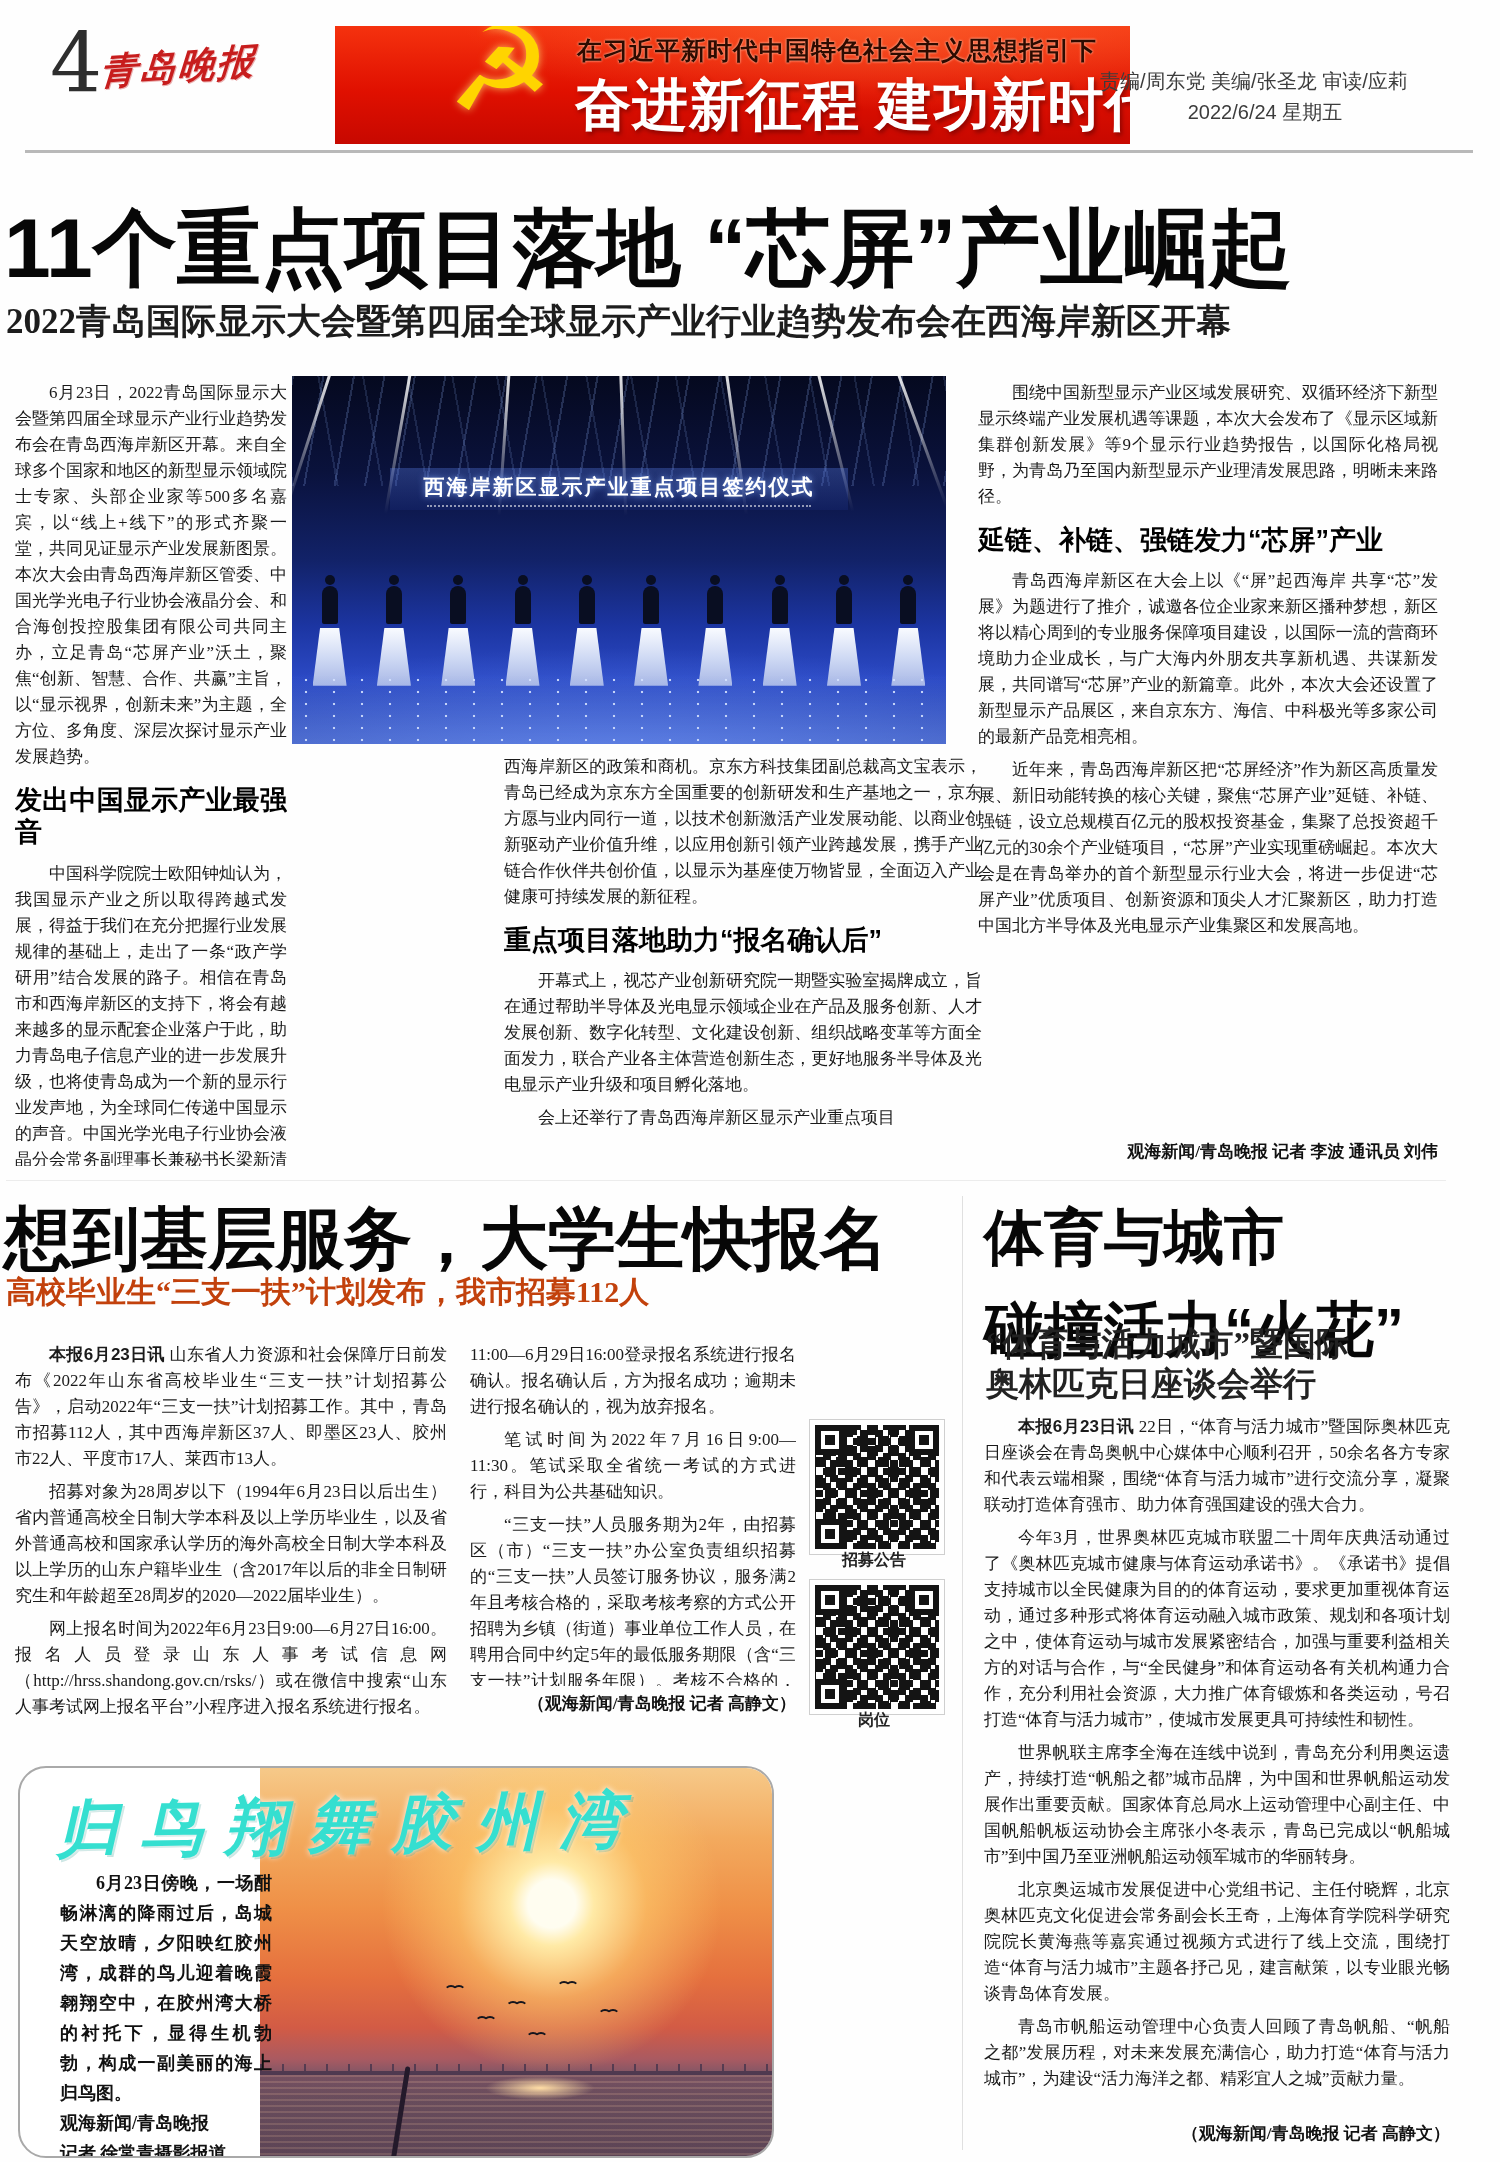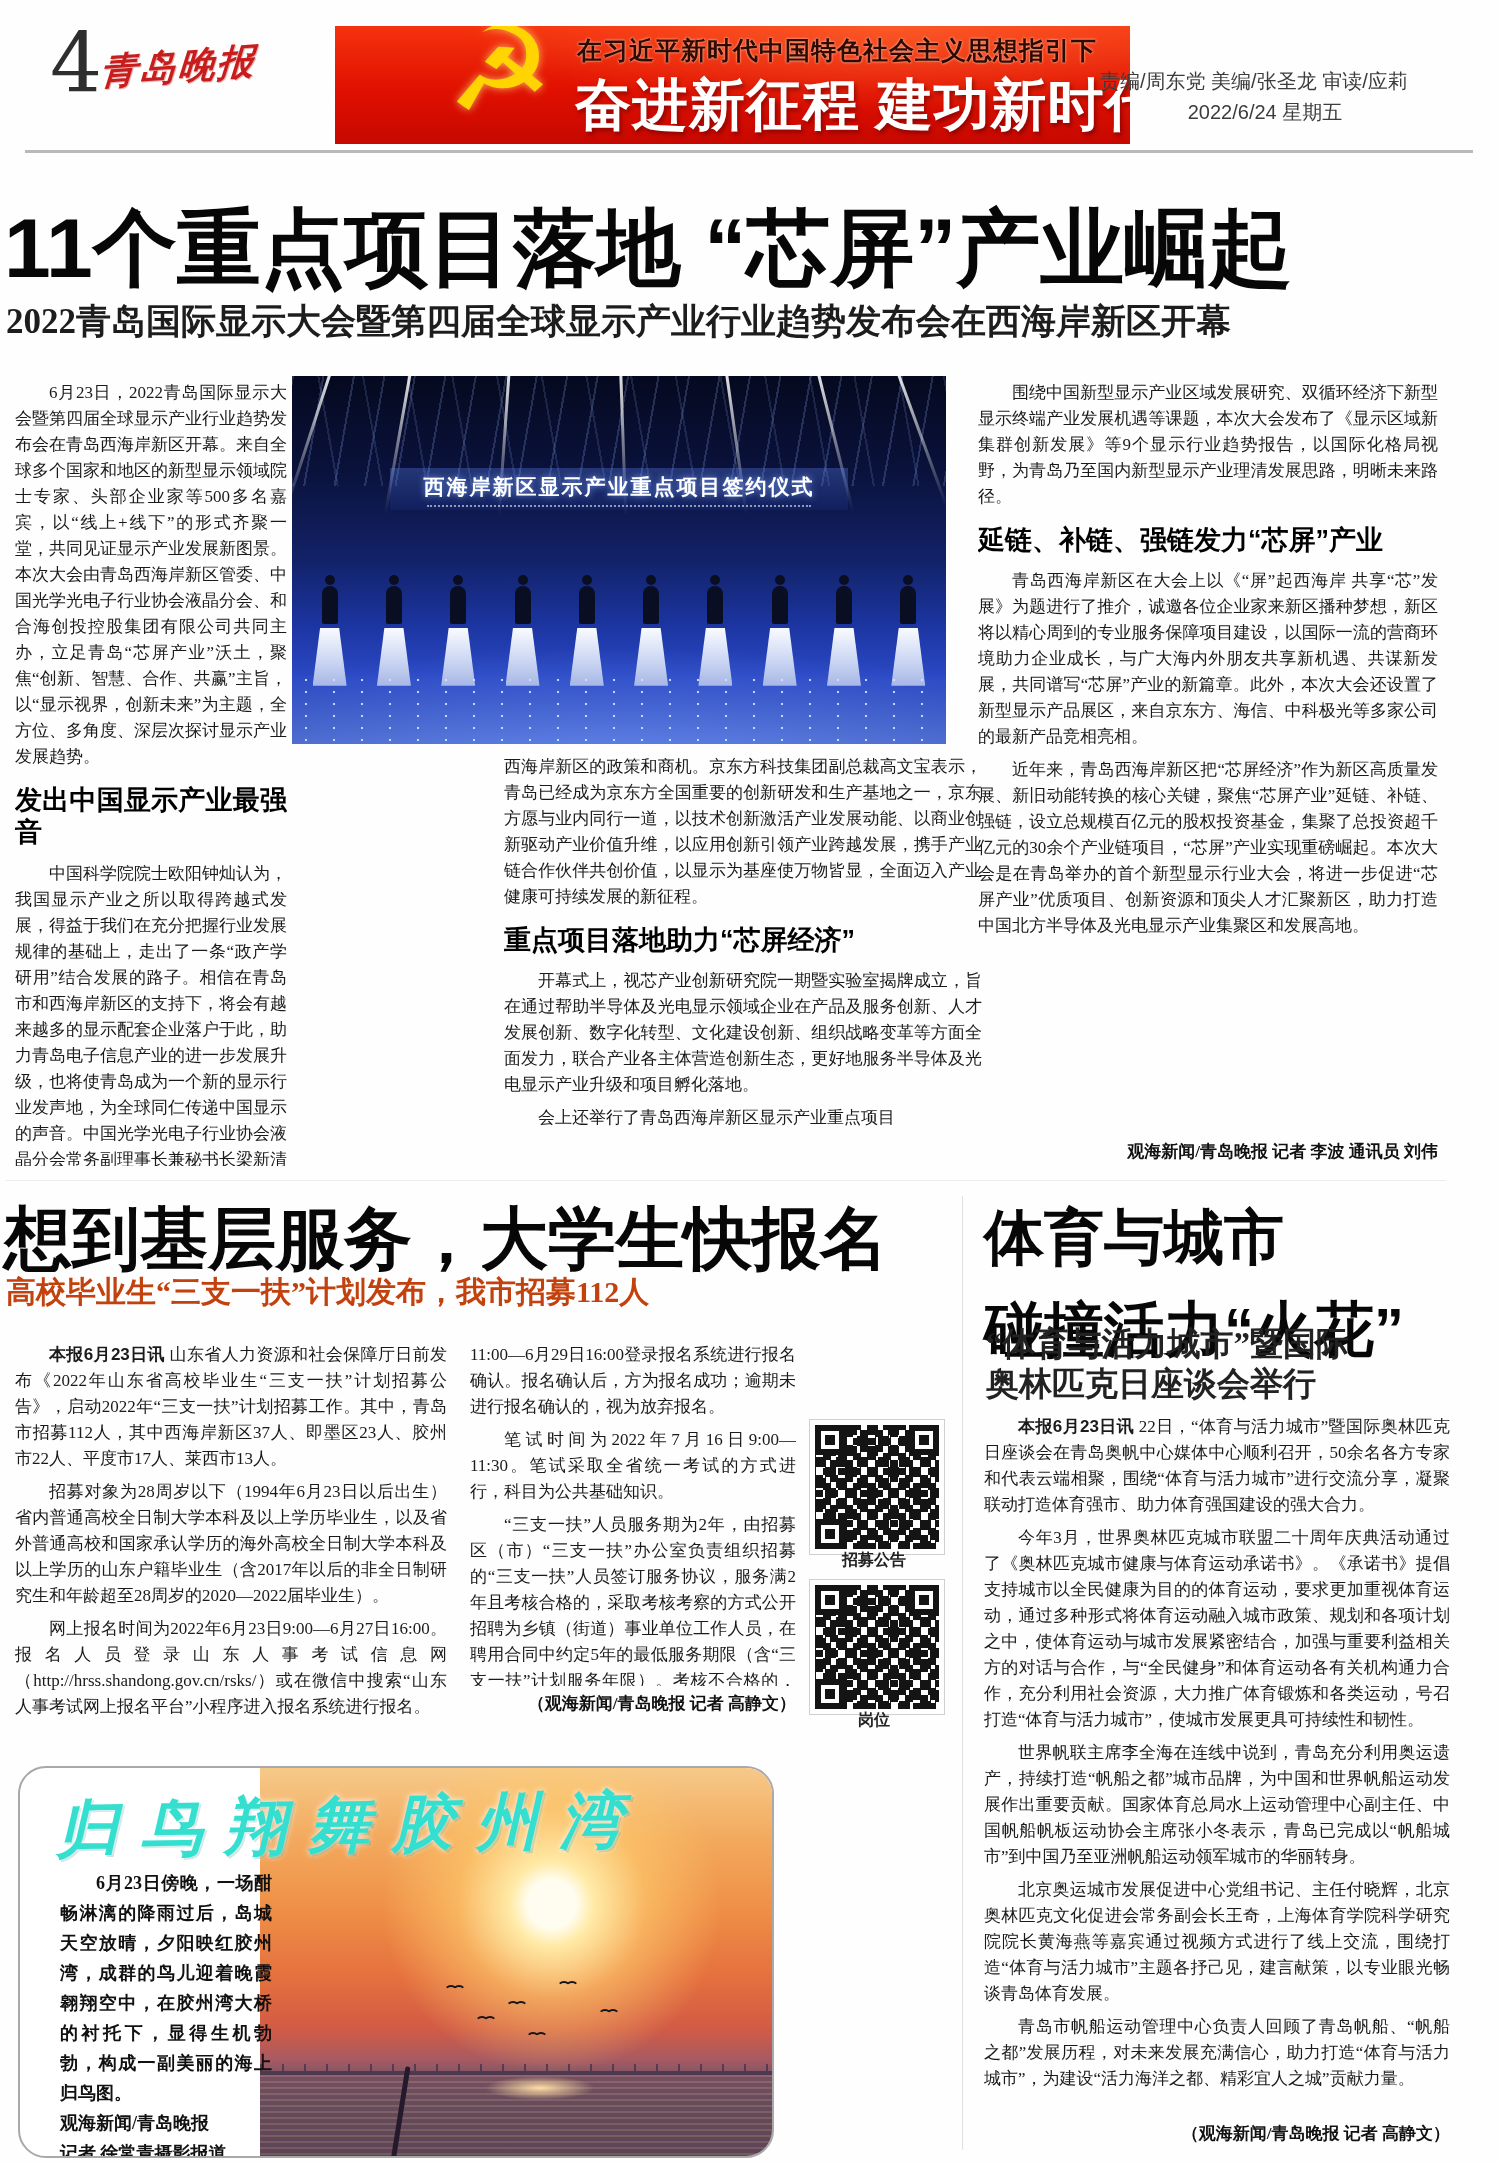--- a/index.html
+++ b/index.html
@@ -191,21 +191,21 @@
   </div>
 
   <div class="abs col" style="left:15px;top:380px;width:272px;height:786px;">
     <p>6月23日，2022青岛国际显示大会暨第四届全球显示产业行业趋势发布会在青岛西海岸新区开幕。来自全球多个国家和地区的新型显示领域院士专家、头部企业家等500多名嘉宾，以“线上+线下”的形式齐聚一堂，共同见证显示产业发展新图景。本次大会由青岛西海岸新区管委、中国光学光电子行业协会液晶分会、和合海创投控股集团有限公司共同主办，立足青岛“芯屏产业”沃土，聚焦“创新、智慧、合作、共赢”主旨，以“显示视界，创新未来”为主题，全方位、多角度、深层次探讨显示产业发展趋势。</p>
     <div class="sechead">发出中国显示产业最强音</div>
     <p>中国科学院院士欧阳钟灿认为，我国显示产业之所以取得跨越式发展，得益于我们在充分把握行业发展规律的基础上，走出了一条“政产学研用”结合发展的路子。相信在青岛市和西海岸新区的支持下，将会有越来越多的显示配套企业落户于此，助力青岛电子信息产业的进一步发展升级，也将使青岛成为一个新的显示行业发声地，为全球同仁传递中国显示的声音。中国光学光电子行业协会液晶分会常务副理事长兼秘书长梁新清表示，2020年以来，在全球信息化进程的推动和全球百姓宅经济的带动下，新型显示产业仍是逆势成长的态势，在产品迭代、创新应用、区域发展等方面呈现一片生机和活力，青岛西海岸新区已经成为一颗冉冉升起的显示新星，希望国内外嘉宾通过这次大会充分地了解</p>
   </div>
 
   <div class="abs col" style="left:488px;top:754px;width:478px;height:412px;margin-left:16px;">
     <p class="cont">西海岸新区的政策和商机。京东方科技集团副总裁高文宝表示，青岛已经成为京东方全国重要的创新研发和生产基地之一，京东方愿与业内同行一道，以技术创新激活产业发展动能、以商业创新驱动产业价值升维，以应用创新引领产业跨越发展，携手产业链合作伙伴共创价值，以显示为基座使万物皆显，全面迈入产业健康可持续发展的新征程。</p>
-    <div class="sechead">重点项目落地助力“芯屏经济”</div>
+    <div class="sechead">重点项目落地助力“报名确认后”</div>
     <p>开幕式上，视芯产业创新研究院一期暨实验室揭牌成立，旨在通过帮助半导体及光电显示领域企业在产品及服务创新、人才发展创新、数字化转型、文化建设创新、组织战略变革等方面全面发力，联合产业各主体营造创新生态，更好地服务半导体及光电显示产业升级和项目孵化落地。</p>
     <p>会上还举行了青岛西海岸新区显示产业重点项目</p>
   </div>
 
   <div class="abs col" style="left:978px;top:380px;width:460px;height:756px;">
     <p>围绕中国新型显示产业区域发展研究、双循环经济下新型显示终端产业发展机遇等课题，本次大会发布了《显示区域新集群创新发展》等9个显示行业趋势报告，以国际化格局视野，为青岛乃至国内新型显示产业理清发展思路，明晰未来路径。</p>
     <div class="sechead">延链、补链、强链发力“芯屏”产业</div>
     <p>青岛西海岸新区在大会上以《“屏”起西海岸 共享“芯”发展》为题进行了推介，诚邀各位企业家来新区播种梦想，新区将以精心周到的专业服务保障项目建设，以国际一流的营商环境助力企业成长，与广大海内外朋友共享新机遇、共谋新发展，共同谱写“芯屏”产业的新篇章。此外，本次大会还设置了新型显示产品展区，来自京东方、海信、中科极光等多家公司的最新产品竞相亮相。</p>
     <p>近年来，青岛西海岸新区把“芯屏经济”作为新区高质量发展、新旧动能转换的核心关键，聚焦“芯屏产业”延链、补链、强链，设立总规模百亿元的股权投资基金，集聚了总投资超千亿元的30余个产业链项目，“芯屏”产业实现重磅崛起。本次大会是在青岛举办的首个新型显示行业大会，将进一步促进“芯屏产业”优质项目、创新资源和顶尖人才汇聚新区，助力打造中国北方半导体及光电显示产业集聚区和发展高地。</p>
   </div>

